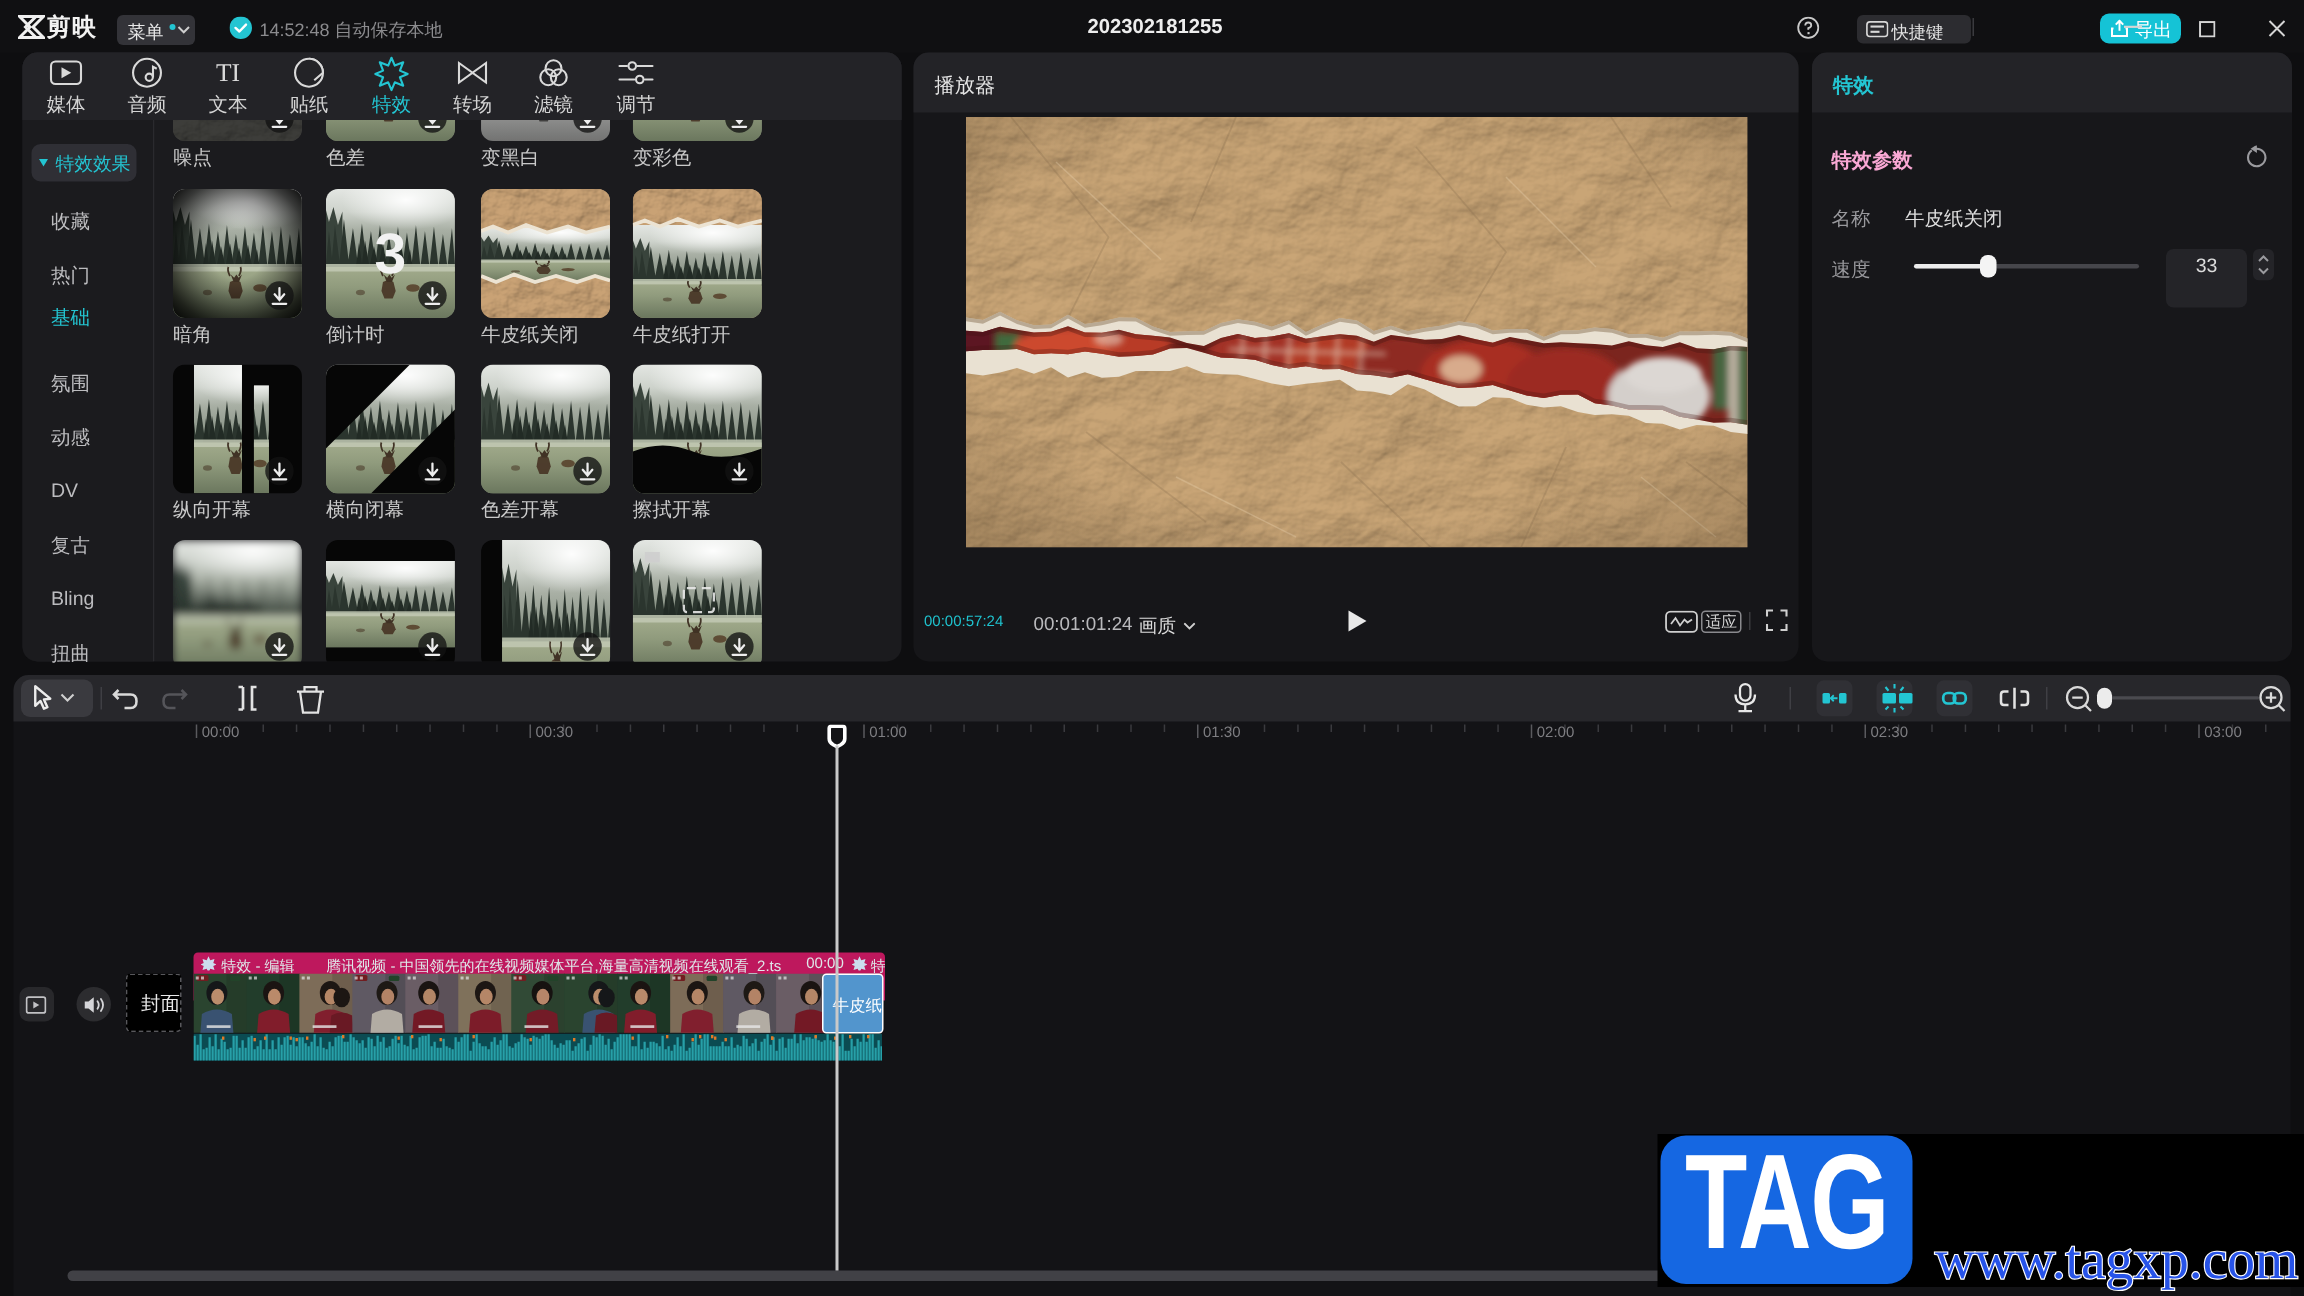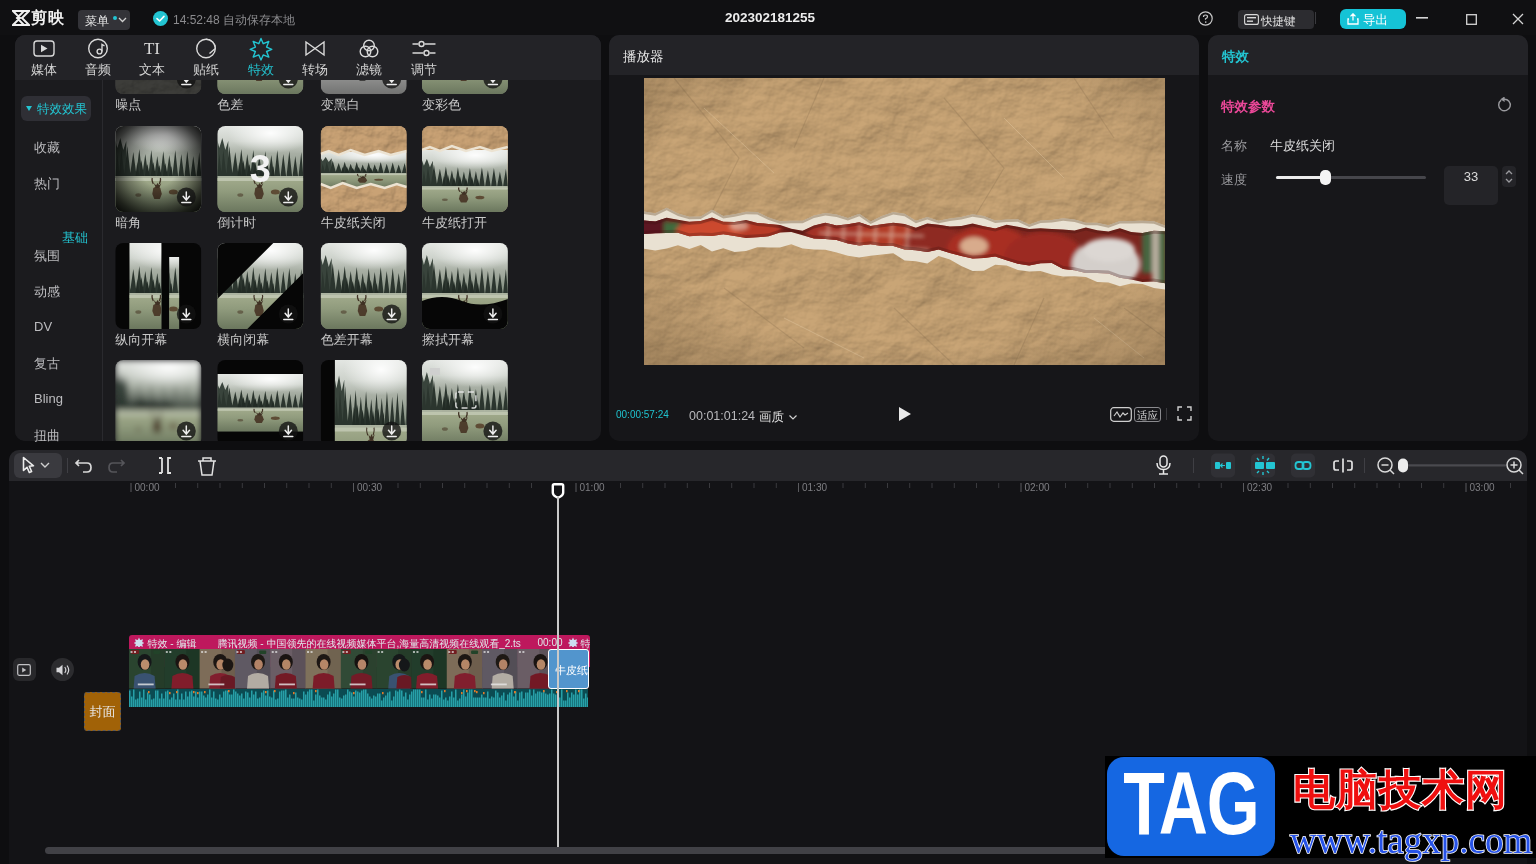--- a/index.html
+++ b/index.html
@@ -40,21 +40,21 @@
   </svg>
   <div class="abs" style="left:1238px;top:10px;width:76px;height:19px;background:#2c2c30;border-radius:4px;">
     <svg class="abs" style="left:6px;top:4px" width="15" height="11" viewBox="0 0 15 11">
       <rect x="0.6" y="0.6" width="13.8" height="9.8" rx="2" fill="none" stroke="#d8d8d8" stroke-width="1.1"></rect>
       <rect x="3" y="3" width="9" height="1.4" fill="#d8d8d8"></rect>
           <rect x="3" y="6.5" width="6" height="1.4" fill="#d8d8d8"></rect>
     </svg>
     <span class="abs" style="left:23px;top:3.5px;font-size:11.5px;color:#e2e2e2;white-space:nowrap;">快捷键</span>
   </div>
   <div class="abs" style="left:1315px;top:12px;width:1px;height:12px;background:#3a3a3e;"></div>
-  <div class="abs" style="left:1340px;top:9px;width:66px;height:20px;background:#15c3d6;border-radius:6px;text-align:center;">
+  <div class="abs" style="left:1400px;top:9px;width:54px;height:20px;background:#15c3d6;border-radius:6px;text-align:center;">
     <svg class="abs" style="left:7px;top:4px" width="12" height="12" viewBox="0 0 12 12">
       <path d="M6,7.5 L6,1 M3.5,3.4 L6,0.8 L8.5,3.4 M2,6 L1,6 L1,11 L11,11 L11,6 L10,6" stroke="#fff" stroke-width="1.3" fill="none"></path>
     </svg>
     <span class="abs" style="left:23px;top:3px;font-size:12.5px;color:#ffffff;">导出</span>
   </div>
   <svg class="abs" style="left:1416px;top:17px" width="12" height="2" viewBox="0 0 12 2">
         <rect width="12" height="1.6" fill="#d5d5d5"></rect>
       </svg>
   <svg class="abs" style="left:1466px;top:14px" width="11" height="11" viewBox="0 0 11 11">
         <rect x="0.7" y="0.7" width="9.6" height="9.6" fill="none" stroke="#d5d5d5" stroke-width="1.3"></rect>
@@ -398,21 +398,21 @@
     <text x="137" y="19" font-size="17" fill="#d9d9d9" text-anchor="middle" font-family="Liberation Serif">TI</text>
   </svg>
 
   <div class="abs" style="left:6px;top:61px;width:70px;height:25px;background:#2f2f35;border-radius:6px;"></div>
   <svg class="abs" style="left:10px;top:69px" width="8" height="8" viewBox="0 0 8 8">
         <path d="M1,2 L7,2 L4,7 Z" fill="#23c5d2"></path>
       </svg>
   <div class="abs teal" style="left:22px;top:66px;font-size:12.5px;">特效效果</div>
   <div class="abs" style="left:19px;top:104px;font-size:13px;color:#bcbcbf;">收藏</div>
   <div class="abs" style="left:19px;top:140px;font-size:13px;color:#bcbcbf;">热门</div>
-  <div class="abs teal" style="left:19px;top:194px;font-size:13px;margin-left:28px;">基础</div>
+  <div class="abs teal" style="left:19px;top:168px;font-size:13px;">基础</div>
   <div class="abs" style="left:19px;top:212px;font-size:13px;color:#bcbcbf;">氛围</div>
   <div class="abs" style="left:19px;top:248px;font-size:13px;color:#bcbcbf;">动感</div>
   <div class="abs" style="left:19px;top:284px;font-size:13px;color:#bcbcbf;">DV</div>
   <div class="abs" style="left:19px;top:320px;font-size:13px;color:#bcbcbf;">复古</div>
   <div class="abs" style="left:19px;top:356px;font-size:13px;color:#bcbcbf;">Bling</div>
   <div class="abs" style="left:19px;top:392px;font-size:13px;color:#bcbcbf;">扭曲</div>
 </div>
 
 <div class="panel" style="left:609px;top:35px;width:590px;height:406px;background:#161619;">
   <div class="phead" style="background:#232327;"></div>
@@ -512,21 +512,21 @@
   <div class="abs" style="left:525px;top:372px;width:27px;height:15px;border:1px solid #8a8a8e;border-radius:3px;font-size:10.5px;color:#d5d5d5;text-align:center;line-height:14px;">适应</div>
   <div class="abs" style="left:557px;top:373px;width:1px;height:12px;background:#3a3a3e;"></div>
   <svg class="abs" style="left:568px;top:371px" width="15" height="15" viewBox="0 0 15 15">
     <path d="M1,5 L1,1 L5,1 M10,1 L14,1 L14,5 M14,10 L14,14 L10,14 M5,14 L1,14 L1,10" stroke="#cfcfcf" stroke-width="1.4" fill="none"></path>
   </svg>
 </div>
 
 <div class="panel" style="left:1208px;top:35px;width:320px;height:406px;background:#17171a;">
   <div class="phead" style="background:#232327;"></div>
   <div class="abs teal" style="left:14px;top:13px;font-size:13.5px;font-weight:bold;">特效</div>
-  <div class="abs" style="left:13px;top:63px;font-size:13.5px;font-weight:bold;color:#ec4899;">特效参数</div>
+  <div class="abs" style="left:13px;top:63px;font-size:13.5px;font-weight:bold;color:#f9a8d4;">特效参数</div>
   <svg class="abs" style="left:288px;top:62px" width="16" height="16" viewBox="0 0 16 16">
     <path d="M5.2,3.2 A5.8,5.8 0 1 0 8,2.2" fill="none" stroke="#9a9a9e" stroke-width="1.4"></path>
     <path d="M8.6,-0.6 L8.6,5 L4.4,2.2 Z" fill="#9a9a9e"></path>
   </svg>
   <div class="abs" style="left:13px;top:102px;font-size:13px;color:#99999d;">名称</div>
   <div class="abs" style="left:62px;top:102px;font-size:13px;color:#dedede;">牛皮纸关闭</div>
   <div class="abs" style="left:13px;top:136px;font-size:13px;color:#99999d;">速度</div>
   <div class="abs" style="left:68px;top:141px;width:150px;height:2.5px;background:#46464b;border-radius:2px;"></div>
   <div class="abs" style="left:68px;top:141px;width:50px;height:2.5px;background:#ececec;border-radius:2px;"></div>
   <div class="abs" style="left:112px;top:134.5px;width:11px;height:15px;background:#f4f4f4;border-radius:5px;"></div>
@@ -677,21 +677,21 @@
   <div class="abs" style="left:3.7px;top:208px;width:23px;height:23px;background:#28282b;border-radius:6px;"></div>
   <svg class="abs" style="left:8.2px;top:213.5px" width="14" height="12" viewBox="0 0 14 12">
     <rect x="0.7" y="0.7" width="12.6" height="10.6" rx="1.5" fill="none" stroke="#c2c2c5" stroke-width="1.2"></rect>
     <path d="M5.2,3.6 L9.2,6 L5.2,8.4 Z" fill="#c2c2c5"></path>
   </svg>
   <div class="abs" style="left:42.3px;top:208px;width:23px;height:23px;background:#2c2c2f;border-radius:50%;"></div>
   <svg class="abs" style="left:46.3px;top:212.5px" width="15" height="14" viewBox="0 0 15 14">
     <path d="M1.5,4.7 L4,4.7 L7.5,1.8 L7.5,12.2 L4,9.3 L1.5,9.3 Z" fill="#d5d5d8"></path>
     <path d="M10,4.5 q1.7,2.5 0,5 M12.3,3 q2.8,4 0,8" stroke="#d5d5d8" stroke-width="1.2" fill="none" stroke-linecap="round"></path>
   </svg>
-  <div class="abs" style="left:75px;top:199px;width:37px;height:39px;background:#a16207;border:1px dashed #58585c;border-radius:3px;color:#e8e8e8;font-size:13px;text-align:center;line-height:37px;margin-top:43px;">封面</div>
+  <div class="abs" style="left:75px;top:199px;width:37px;height:39px;background:#000000;border:1px dashed #58585c;border-radius:3px;color:#e8e8e8;font-size:13px;text-align:right;line-height:37px;">封面</div>
 
   <div class="abs" style="left:119.5px;top:185px;width:461px;height:32px;background:#be185d;border-radius:3px 3px 0 0;overflow:hidden;">
     <svg class="abs" style="left:5px;top:2px" width="10" height="10" viewBox="0 0 10 10">
           <path d="M5,0.5 l1.2,2.6 2.8,-0.8 -0.8,2.7 2.3,1 -2.3,1 0.8,2.7 -2.8,-0.8 -1.2,2.6 -1.2,-2.6 -2.8,0.8 0.8,-2.7 -2.3,-1 2.3,-1 -0.8,-2.7 2.8,0.8 Z" fill="#cde"></path>
         </svg>
     <span class="abs" style="left:19px;top:1.5px;font-size:10px;color:#dfe8ea;white-space:nowrap;">特效 - 编辑</span>
     <span class="abs" style="left:89px;top:1.5px;width:314px;overflow:hidden;font-size:10px;color:#dfe8ea;white-space:nowrap;">腾讯视频 - 中国领先的在线视频媒体平台,海量高清视频在线观看_2.ts</span>
     <span class="abs" style="left:409px;top:1.5px;font-size:10px;color:#dfe8ea;">00:00</span>
     <svg class="abs" style="left:439px;top:2px" width="10" height="10" viewBox="0 0 10 10">
           <path d="M5,0.5 l1.2,2.6 2.8,-0.8 -0.8,2.7 2.3,1 -2.3,1 0.8,2.7 -2.8,-0.8 -1.2,2.6 -1.2,-2.6 -2.8,0.8 0.8,-2.7 -2.3,-1 2.3,-1 -0.8,-2.7 2.8,0.8 Z" fill="#cde"></path>
@@ -1125,16 +1125,15 @@
 <div class="abs" style="left:549px;top:483px;width:18px;height:364px;">
   <svg class="abs" style="left:0;top:0" width="18" height="16" viewBox="0 0 18 16">
     <path d="M5.3,1.2 L12.7,1.2 Q14.2,1.2 14.2,2.7 L14.2,9.5 Q14.2,12 11.5,13.5 L9,14.8 L6.5,13.5 Q3.8,12 3.8,9.5 L3.8,2.7 Q3.8,1.2 5.3,1.2 Z" fill="#131316" stroke="#ffffff" stroke-width="2.4"></path>
   </svg>
   <div class="abs" style="left:8.2px;top:14px;width:1.6px;height:350px;background:#c9c9c9;"></div>
 </div>
 
 <div class="abs" style="left:1105px;top:756px;width:431px;height:102px;background:#000;">
   <div class="abs" style="left:2px;top:1px;width:168px;height:99px;background:#1567e2;border-radius:17px;"></div>
   <div class="abs" style="left:2px;top:1px;width:168px;height:99px;font-size:68px;font-weight:bold;color:#fff;text-align:center;line-height:92px;letter-spacing:-1px;transform:scaleY(1.32);transform-origin:center;">TAG</div>
-  <div class="abs" style="left:188px;top:6px;font-size:42px;font-weight:bold;color:#ef0f0f;-webkit-text-stroke:2.2px #fff;paint-order:stroke;letter-spacing:1px;">电脑技术网</div>
   <div class="abs" style="left:185px;top:63px;font-family:'Liberation Serif',serif;font-size:37px;color:#2753e8;-webkit-text-stroke:1.5px #fff;paint-order:stroke;">www.tagxp.com</div>
 </div>
 
 </div>
 </body></html>

